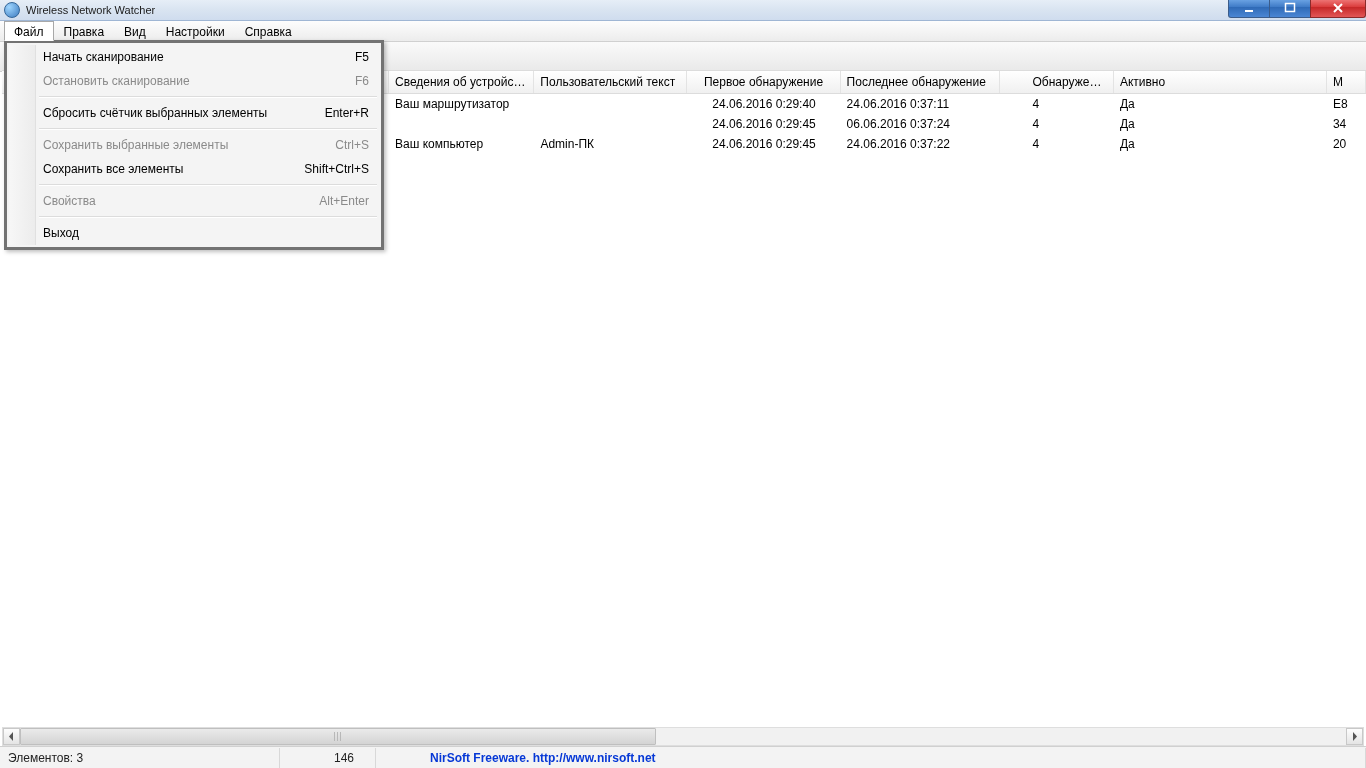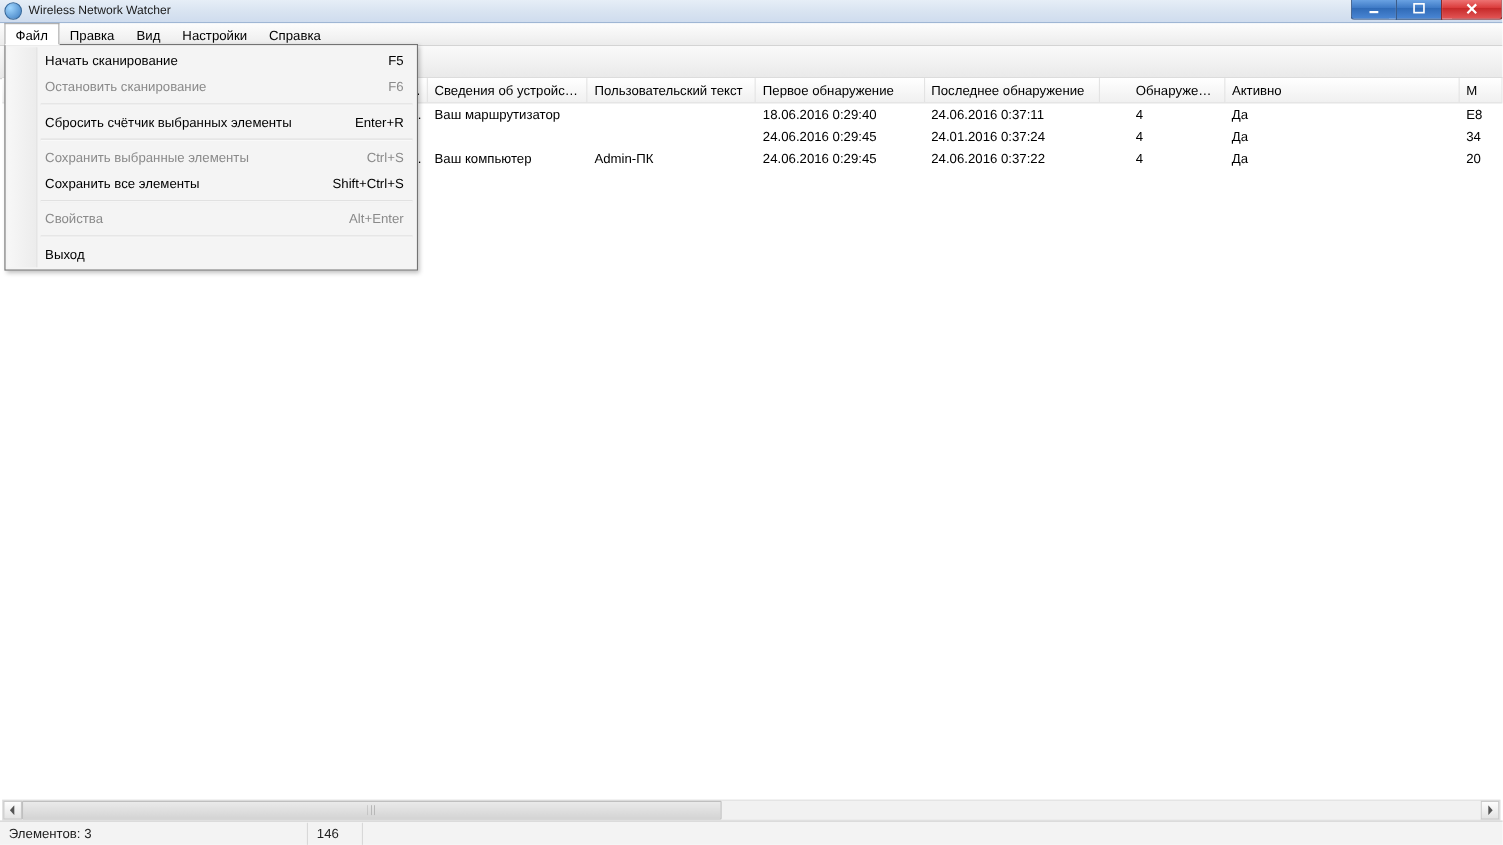--- a/index.html
+++ b/index.html
@@ -94,21 +94,21 @@
     background: linear-gradient(to bottom, #fafafa, #e9e9e9);
     border-bottom: 1px solid #d0d0d0;
   }
   
   .dropdown {
     position: absolute;
     left: 4px;
     top: 40px;
     width: 370px;
     background: #f4f4f4;
-    border: 1px solid #737373;
+    border: 3px solid #737373;
     box-shadow: 2px 2px 4px rgba(0,0,0,0.25);
     z-index: 15;
     padding: 2px;
   }
   .dropdown .gutter {
     position: absolute;
     left: 2px; top: 2px; bottom: 2px;
     width: 26px;
     background: linear-gradient(to right, #f7f7f7, #ececec);
     border-right: 1px solid #e0e0e0;
@@ -172,21 +172,21 @@
     white-space: nowrap;
     overflow: hidden;
     text-overflow: ellipsis;
     color: #000;
     box-sizing: border-box;
   }
   
   .c0 { width: 400px; } 
   .c1 { width: 150px; } 
   .c2 { width: 158px; } 
-  .c3 { width: 158px; } 
+  .c3 { width: 158px; text-align: center; } 
   .c4 { width: 165px; } 
   .c5 { width: 90px; margin-left: 26px;  } 
   .c6 { width: 220px; } 
   .c7 { width: 40px;  } 
 
   
   .hscroll {
     position: absolute;
     left: 2px; right: 2px;
     bottom: 22px;
@@ -225,20 +225,21 @@
   }
   
   .statusbar {
     position: absolute;
     left: 0; right: 0; bottom: 0;
     height: 21px;
     background: #f3f3f3;
     border-top: 1px solid #d0d0d0;
     display: flex;
     align-items: center;
+    gap: 46px;
   }
   .status-pane {
     border-right: 1px solid #d8d8d8;
     padding: 0 8px;
     line-height: 20px;
     color: #222;
     box-sizing: border-box;
   }
   .status-pane.count { width: 280px; }
   .status-pane.num { width: 50px; text-align: left; }
@@ -330,33 +331,33 @@
     <div class="lv-col c5">Обнаружений</div>
     <div class="lv-col c6">Активно</div>
     <div class="lv-col c7">M</div>
   </div>
   <div class="lv-body">
 
     <div class="lv-row">
       <div class="lv-cell c0" style="text-align:right;">N...</div>
       <div class="lv-cell c1">Ваш маршрутизатор</div>
       <div class="lv-cell c2"></div>
-      <div class="lv-cell c3">18.06.2016 0:29:40</div>
+      <div class="lv-cell c3">24.06.2016 0:29:40</div>
       <div class="lv-cell c4">24.06.2016 0:37:11</div>
       <div class="lv-cell c5">4</div>
       <div class="lv-cell c6">Да</div>
       <div class="lv-cell c7">E8</div>
     </div>
 
     <div class="lv-row">
       <div class="lv-cell c0" style="text-align:right;"></div>
       <div class="lv-cell c1"></div>
       <div class="lv-cell c2"></div>
       <div class="lv-cell c3">24.06.2016 0:29:45</div>
-      <div class="lv-cell c4">24.01.2016 0:37:24</div>
+      <div class="lv-cell c4">06.06.2016 0:37:24</div>
       <div class="lv-cell c5">4</div>
       <div class="lv-cell c6">Да</div>
       <div class="lv-cell c7">34</div>
     </div>
 
     <div class="lv-row">
       <div class="lv-cell c0" style="text-align:right;">IP...</div>
       <div class="lv-cell c1">Ваш компьютер</div>
       <div class="lv-cell c2">Admin-ПК</div>
       <div class="lv-cell c3">24.06.2016 0:29:45</div>
@@ -381,13 +382,16 @@
   <div class="sb-btn">
     <svg width="7" height="9">
         <path d="M2 0 L6 4.5 L2 9 Z" fill="#555"></path>
       </svg>
   </div>
 </div>
 
 <div class="statusbar">
   <div class="status-pane count">Элементов: 3</div>
   <div class="status-pane num">146</div>
+  <div class="status-pane link">
+    <span>NirSoft Freeware.  http://www.nirsoft.net</span>
+  </div>
 </div>
 
 </body></html>

